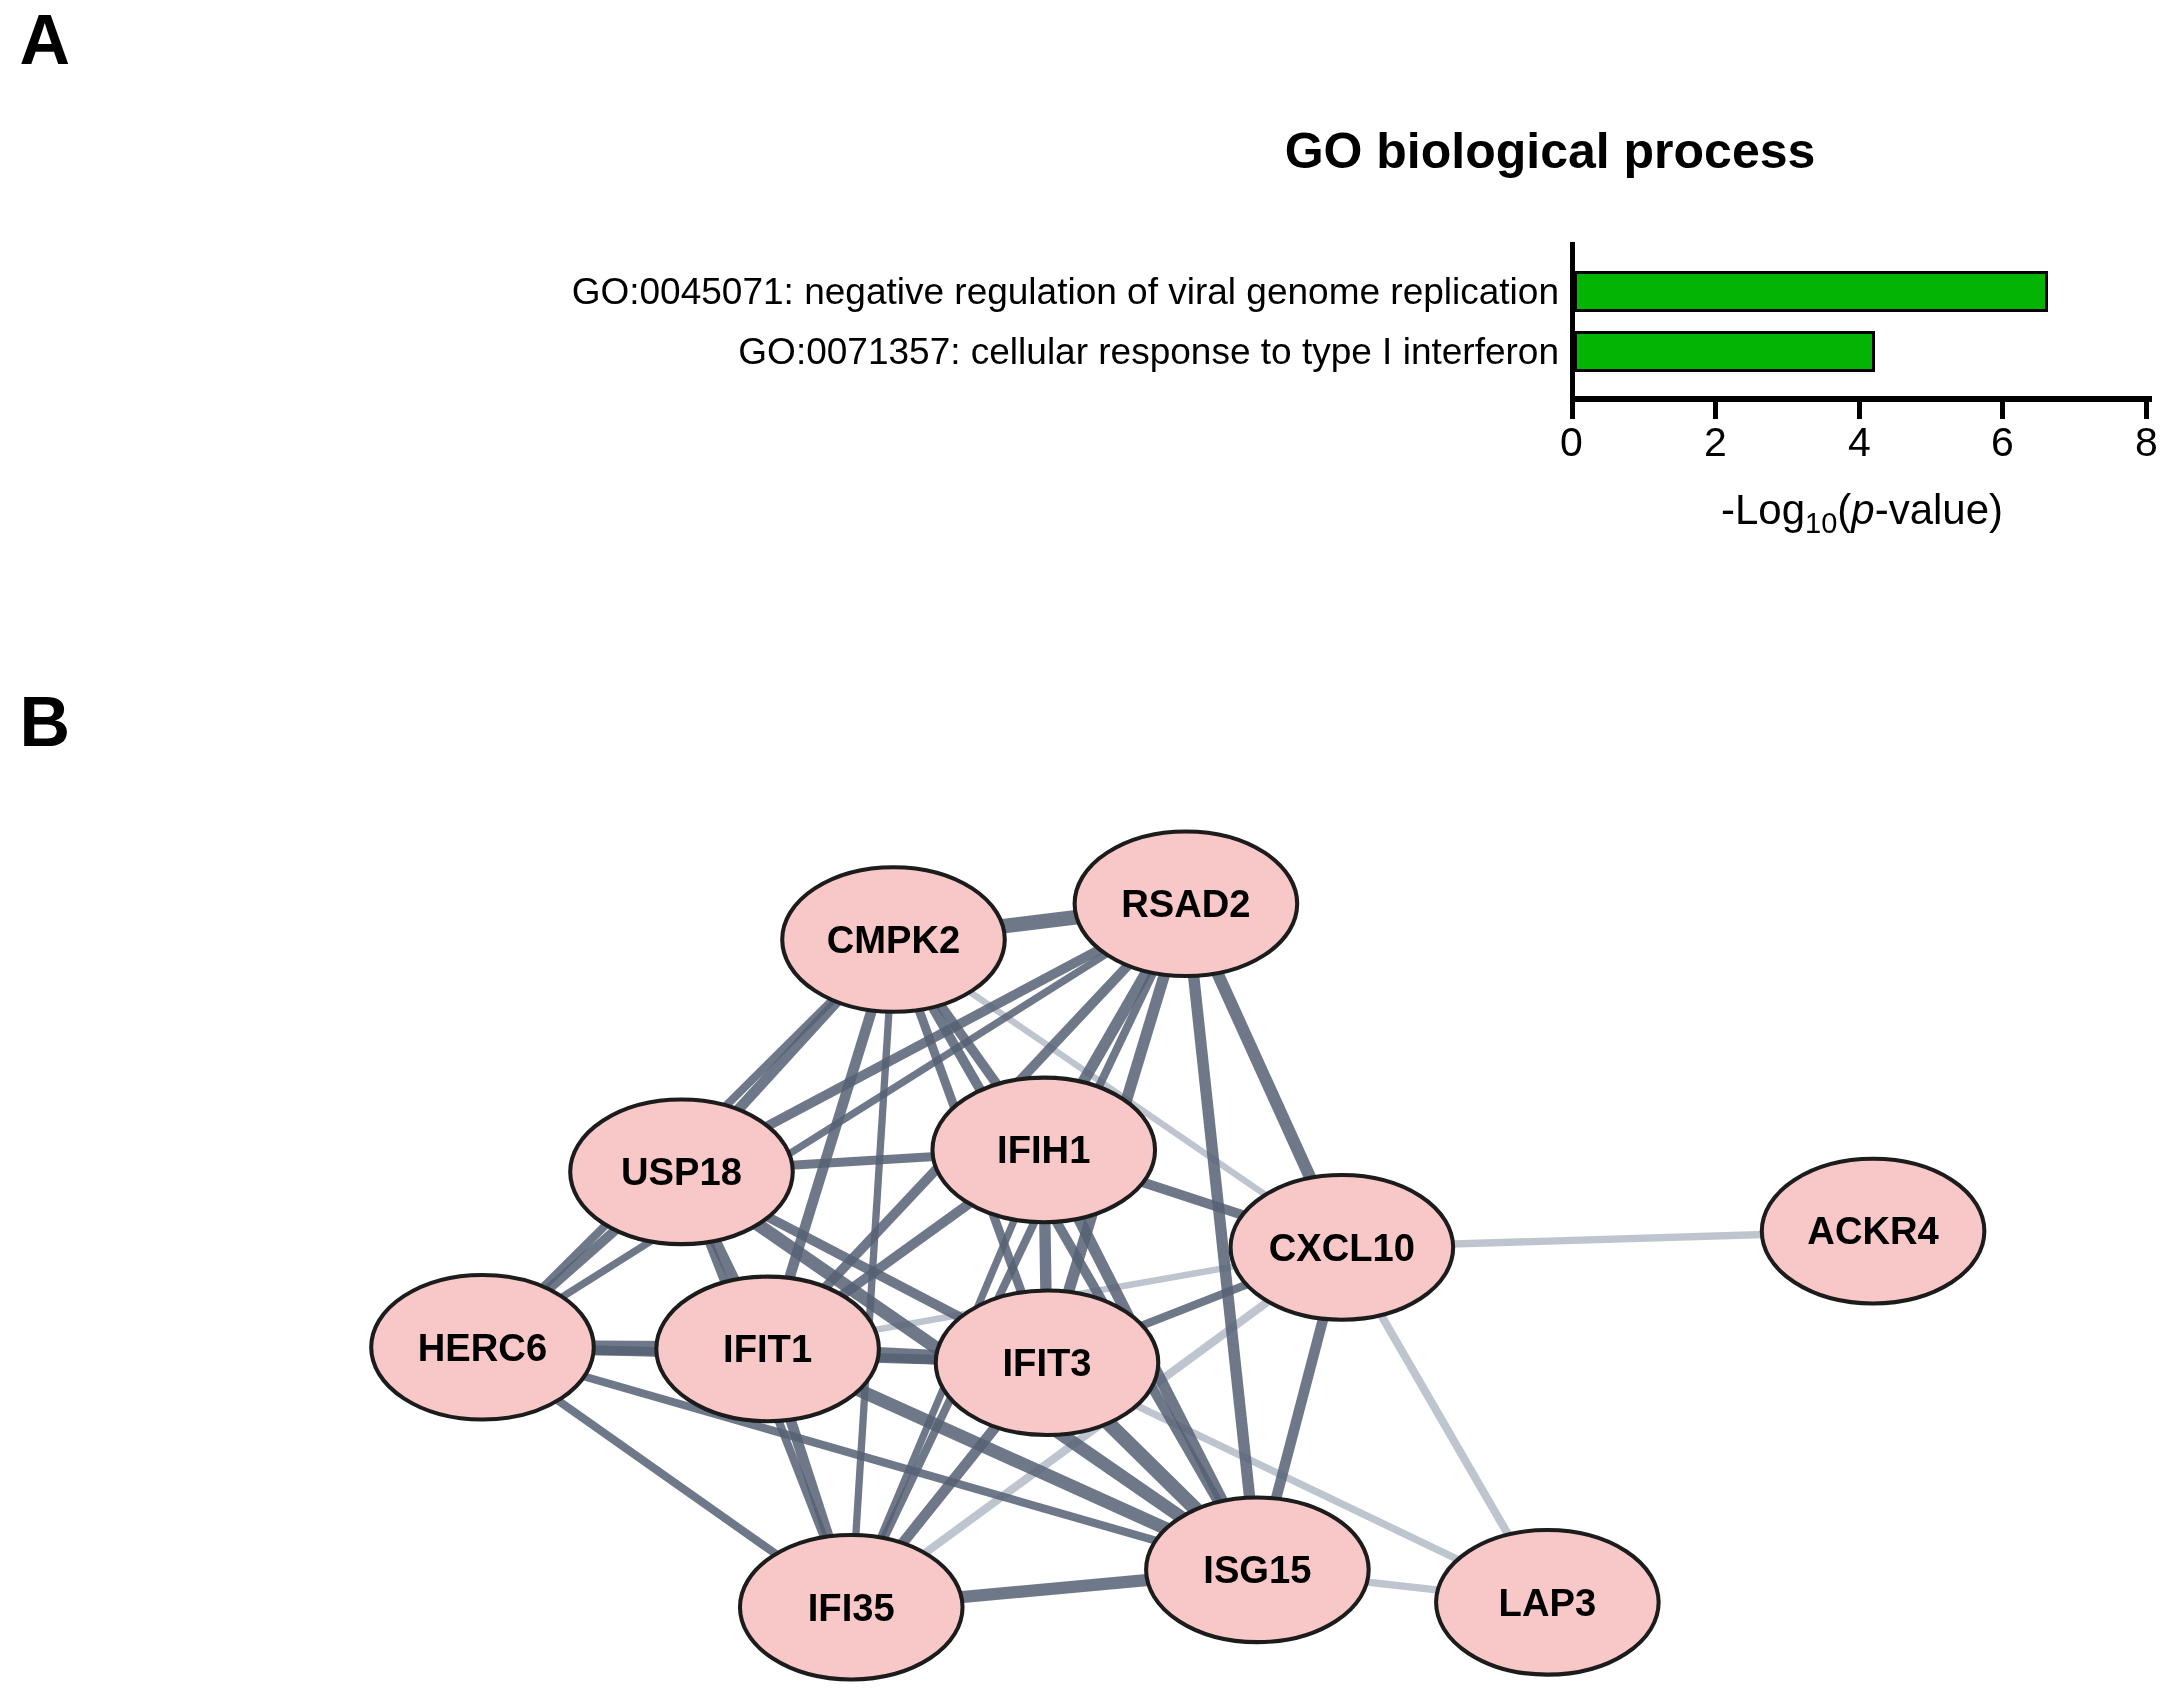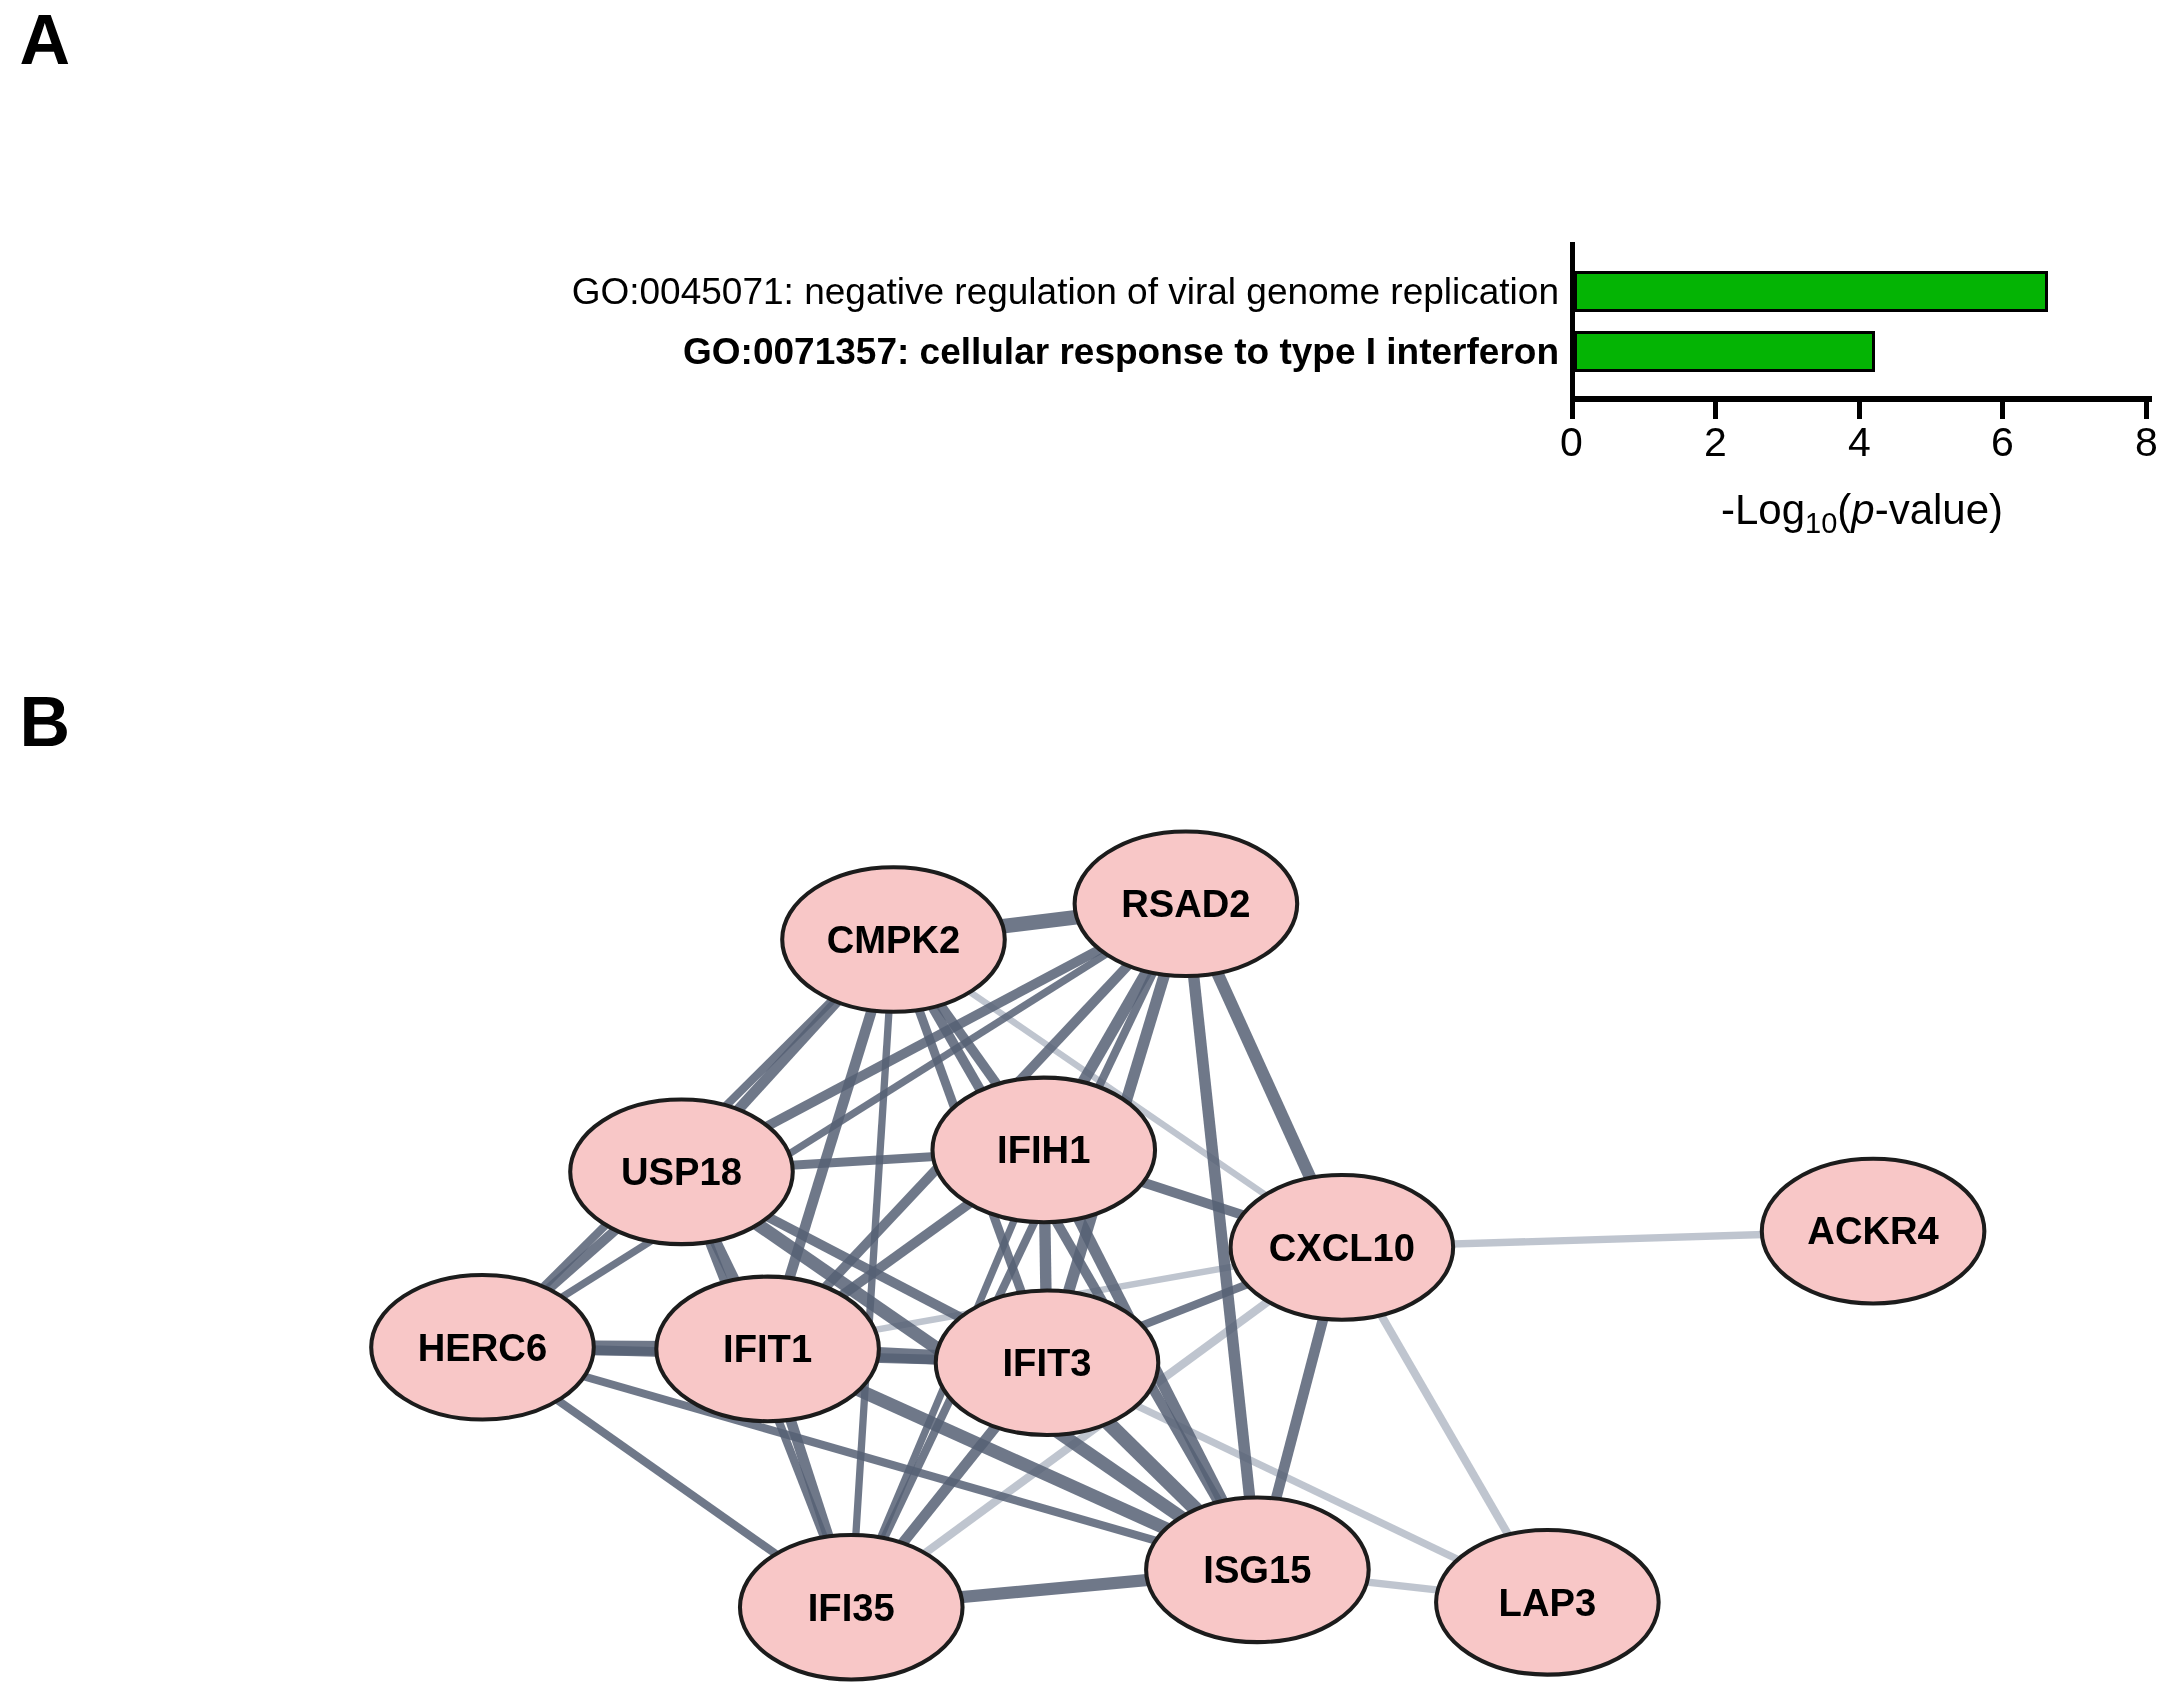--- a/index.html
+++ b/index.html
@@ -24,24 +24,25 @@
   #network{position:absolute;left:0;top:772px;width:2172px;height:928px;}
   .node-label{font-size:47px;font-weight:bold;fill:#000;text-anchor:middle;}
 </style>
 </head>
 <body>
 
 <div class="figure">
 
   <div id="panelA" class="panel-letter">A</div>
 
+  <div class="chart-title">GO biological process</div>
 
   <div id="cat-labels">
       <div class="cat-label" style="top: 271px;">GO:0045071: negative regulation of viral genome replication</div>
-      <div class="cat-label" style="top: 331px; font-weight: bold;">GO:0071357: cellular response to type I interferon</div>
+      <div class="cat-label" style="top: 331px;">GO:0071357: cellular response to type I interferon</div>
     </div>
 
   <div id="bars">
       <div class="bar" style="top: 271px; width: 474px; background: rgb(4, 180, 4); border-color: rgb(0, 0, 0);"></div>
       <div class="bar" style="top: 331px; width: 301px; background: rgb(4, 180, 4); border-color: rgb(0, 0, 0);"></div>
     </div>
 
   <div class="axis-v"></div>
   <div class="axis-h"></div>
   <div id="ticks">

